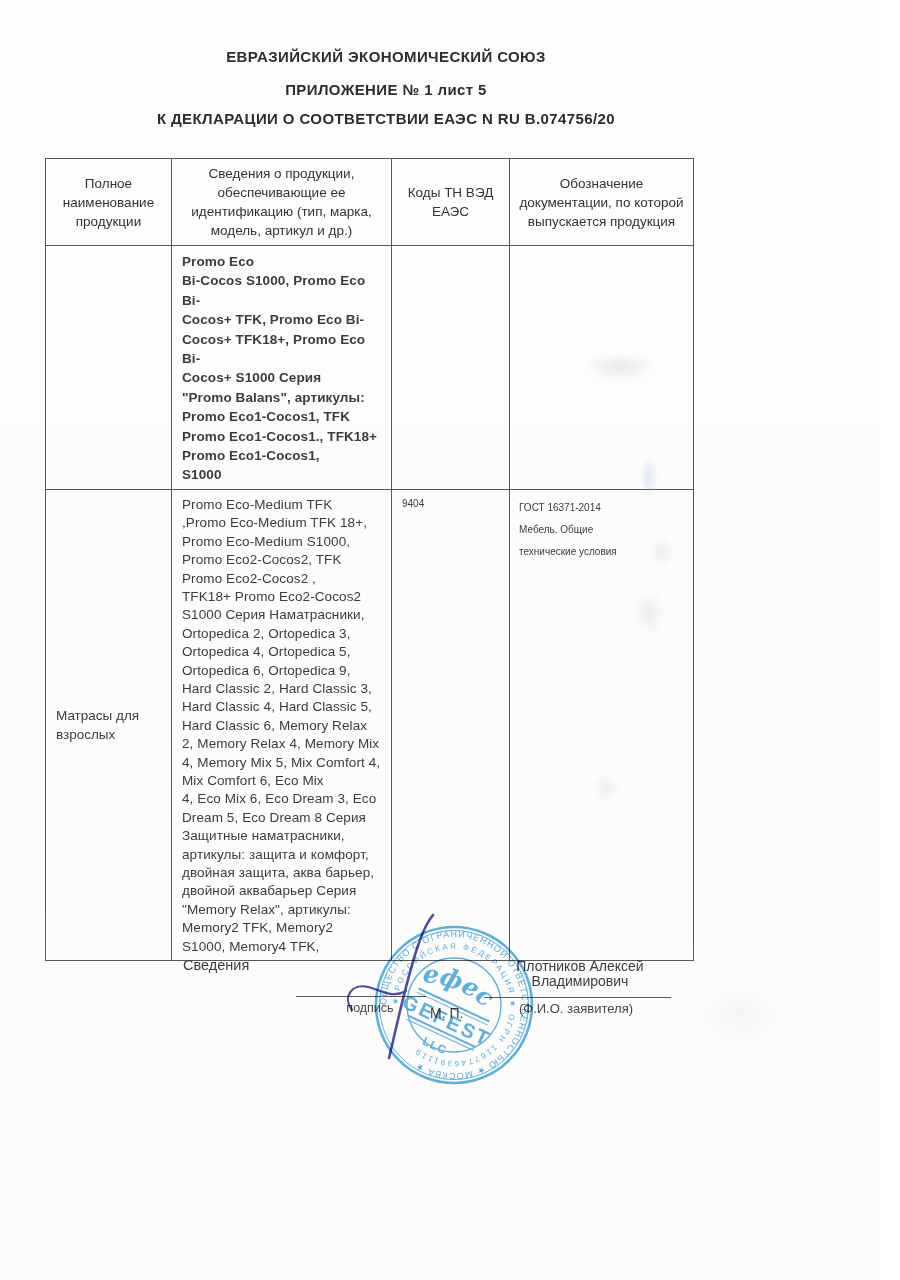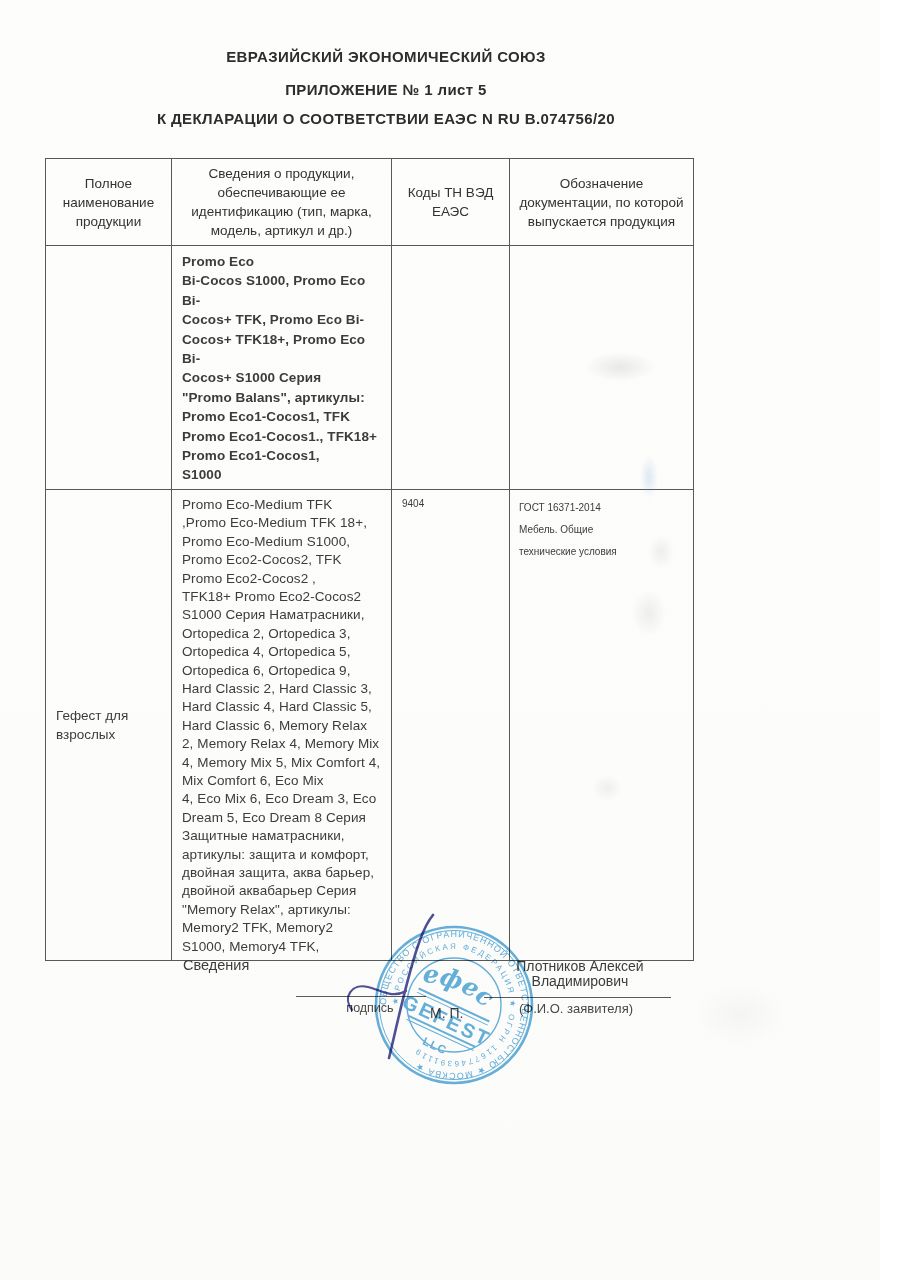--- a/index.html
+++ b/index.html
@@ -125,21 +125,21 @@
 Cocos+ S1000 Серия
 "Promo Balans", артикулы:
 Promo Eco1-Cocos1, TFK
 Promo Eco1-Cocos1., TFK18+
 Promo Eco1-Cocos1,
 S1000</td>
         <td class="cell-code"></td>
         <td class="cell-docs"></td>
       </tr>
       <tr class="row-2">
-        <td class="cell-name">Гефест для
+        <td class="cell-name">Матрасы для
 взрослых</td>
         <td class="cell-details">Promo Eco-Medium TFK
 ,Promo Eco-Medium  TFK 18+,
 Promo Eco-Medium S1000,
 Promo Eco2-Cocos2,  TFK
 Promo Eco2-Cocos2 ,
 TFK18+ Promo Eco2-Cocos2
 S1000 Серия Наматрасники,
 Ortopedica 2, Ortopedica 3,
 Ortopedica 4, Ortopedica 5,

